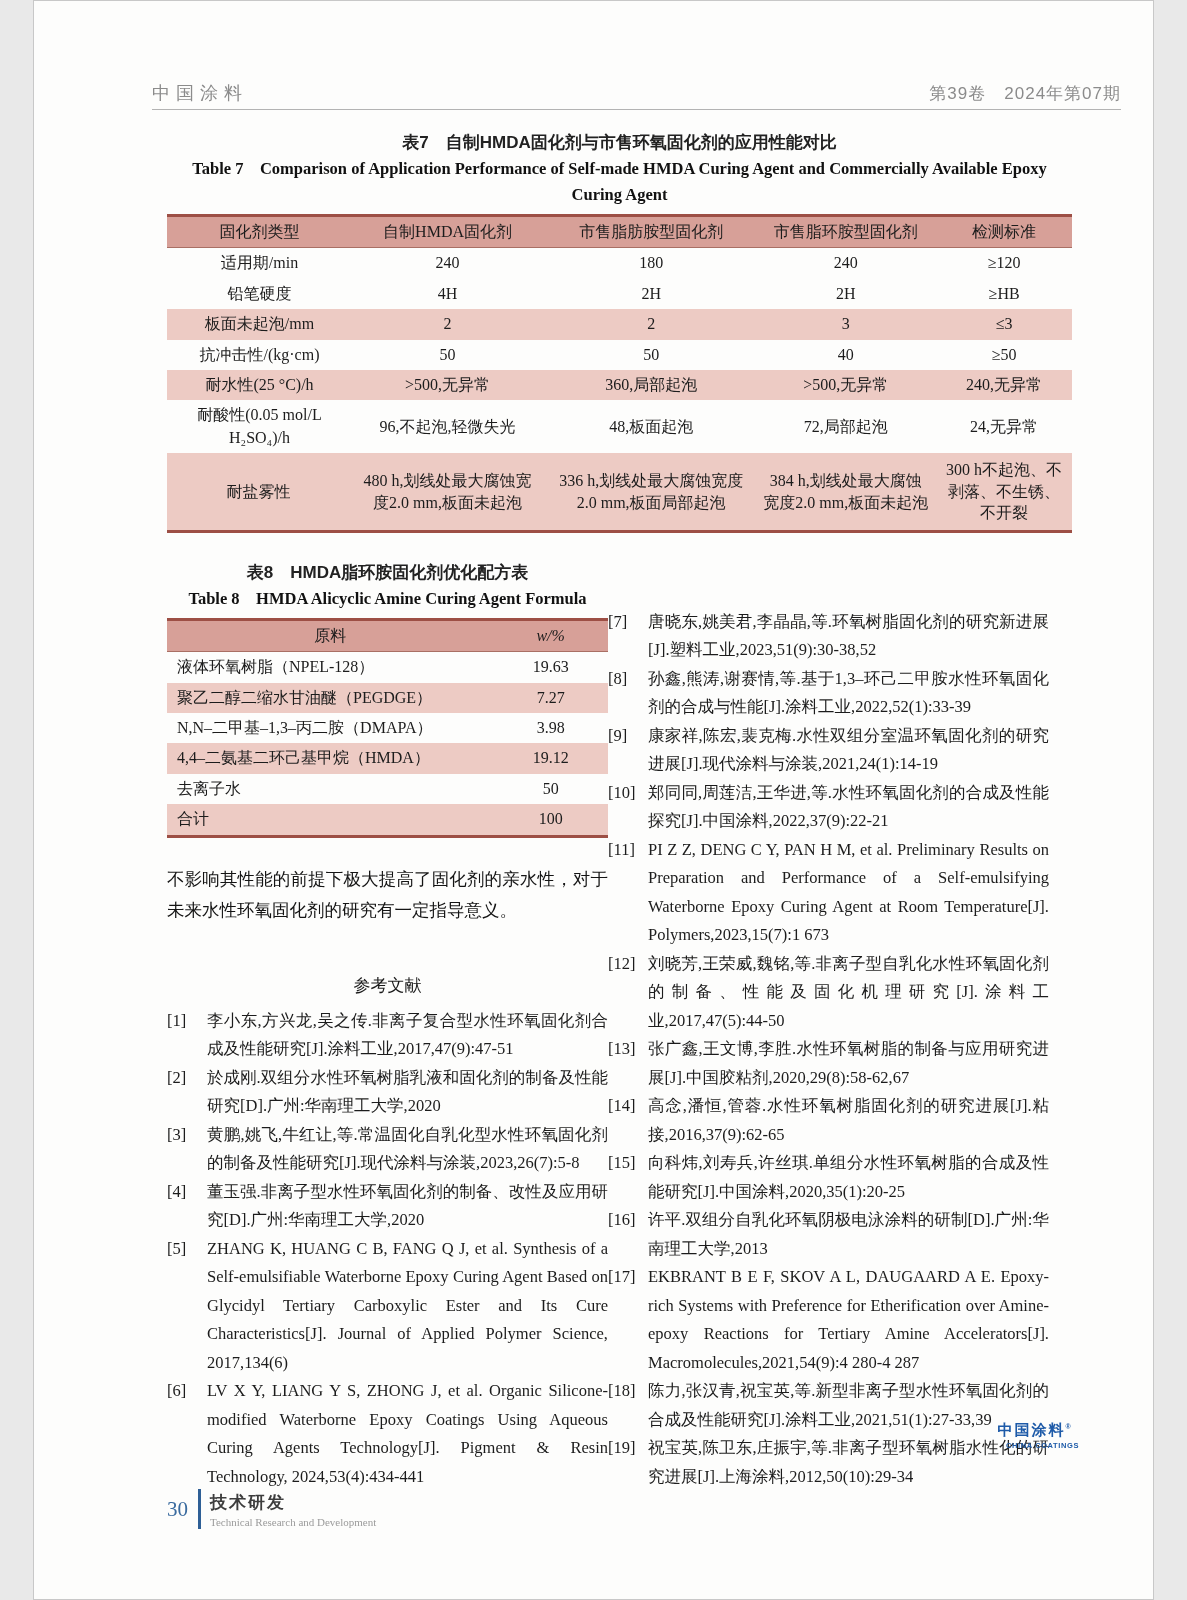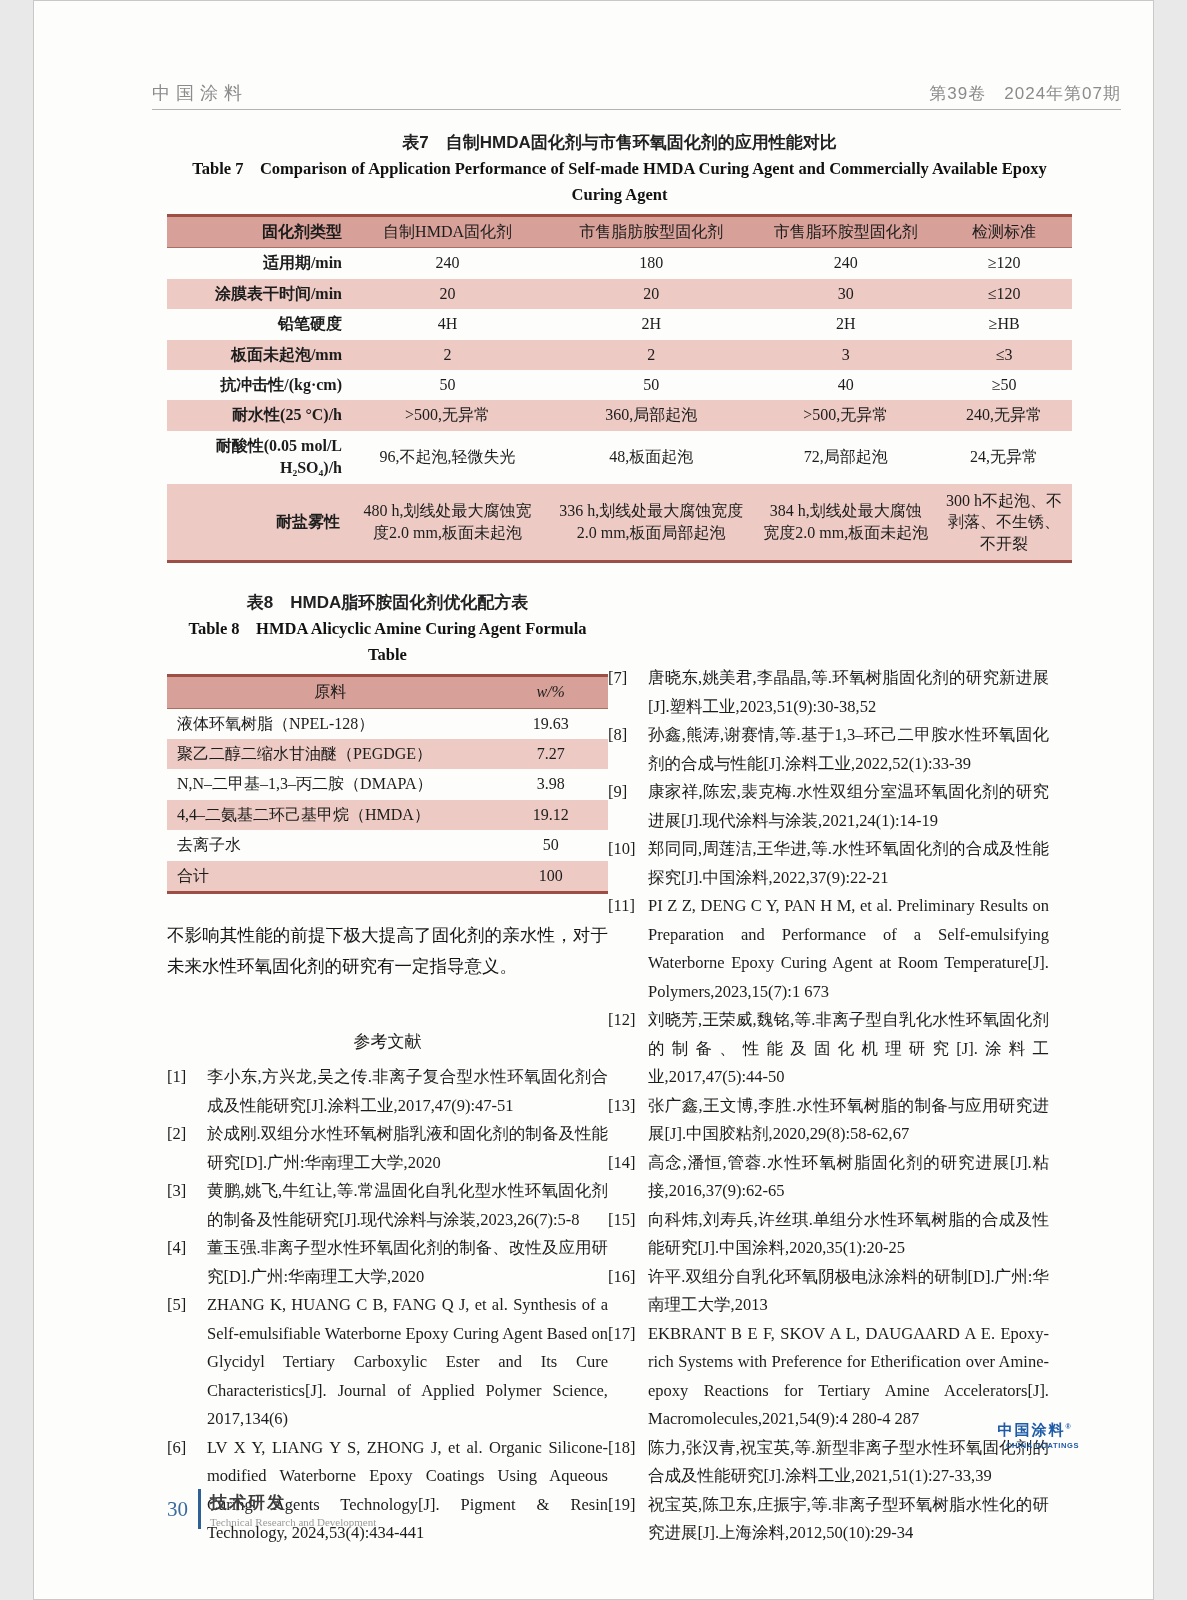--- a/index.html
+++ b/index.html
@@ -30,21 +30,21 @@
   .cap-en { text-align:center; font-weight:bold; font-size:16.5px; line-height:26px; color:#111; }
 
   table { border-collapse:collapse; width:100%; }
   .data-table { margin-top:6px; font-size:16px; }
   .data-table th, .data-table td { padding:4px 6px; text-align:center; font-weight:normal; line-height:1.4; }
   .data-table thead tr {
     background:#d7a098; border-top:3px solid #9d4f45; border-bottom:1px solid #a96f64;
   }
   .data-table tbody tr:last-child { border-bottom:3px solid #9d4f45; }
   tr.pink { background:#edcbc4; }
-  .t7 td:first-child, .t7 th:first-child { text-align:right; padding-left:10px;font-weight:bold; }
+  .t7 td:first-child, .t7 th:first-child { text-align:center; padding-left:10px; }
   .t7 col.c0{width:20%;} .t7 col.c1{width:22%;} .t7 col.c2{width:23%;} .t7 col.c3{width:20%;} .t7 col.c4{width:15%;}
   .t7 .wrap-cell { line-height:1.35; padding:6px 8px; }
 
   
   .two-col { display:flex; margin-top:26px; align-items:flex-end; }
   .col { width:441px; }
   .t8 col.c0{width:74%;} .t8 col.c1{width:26%;}
   .t8 td:first-child { text-align:left; padding-left:10px; }
   .t8 .italic-head { font-style:italic; }
 
@@ -114,27 +114,20 @@
         </tr>
       </thead>
       <tbody>
         <tr>
           <td>适用期/min</td>
           <td>240</td>
           <td>180</td>
           <td>240</td>
           <td>≥120</td>
         </tr>
-        <tr class="pink">
-          <td>涂膜表干时间/min</td>
-          <td>20</td>
-          <td>20</td>
-          <td>30</td>
-          <td>≤120</td>
-        </tr>
         <tr>
           <td>铅笔硬度</td>
           <td>4H</td>
           <td>2H</td>
           <td>2H</td>
           <td>≥HB</td>
         </tr>
         <tr class="pink">
           <td>板面未起泡/mm</td>
           <td>2</td>
@@ -172,21 +165,20 @@
         </tr>
       </tbody>
     </table>
 
     <div class="two-col">
 
       <div class="col col-left">
         <div>
           <div class="cap-zh">表8　HMDA脂环胺固化剂优化配方表</div>
           <div class="cap-en">Table 8　HMDA Alicyclic Amine Curing Agent Formula</div>
-          <div class="cap-en">Table</div>
         </div>
 
         <table class="data-table t8">
           <colgroup>
               <col class="c0">
               <col class="c1">
             </colgroup>
           <thead>
             <tr>
               <th style="text-align:center;margin-left:13px;">原料</th>

